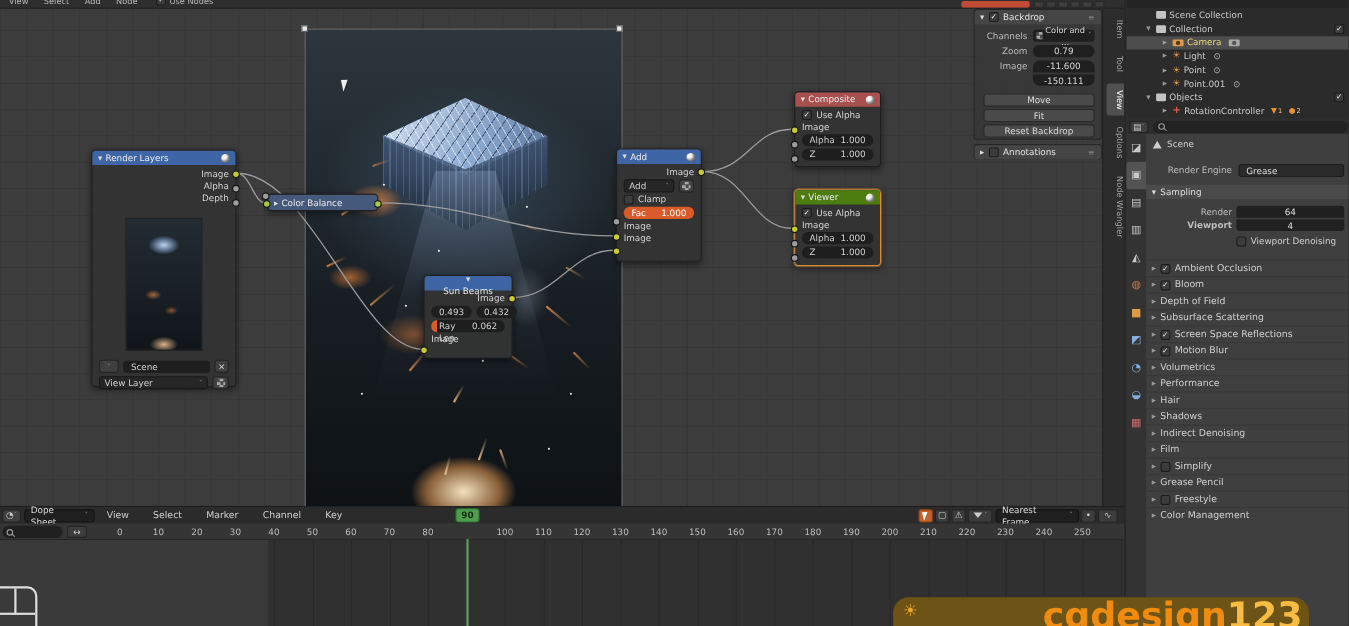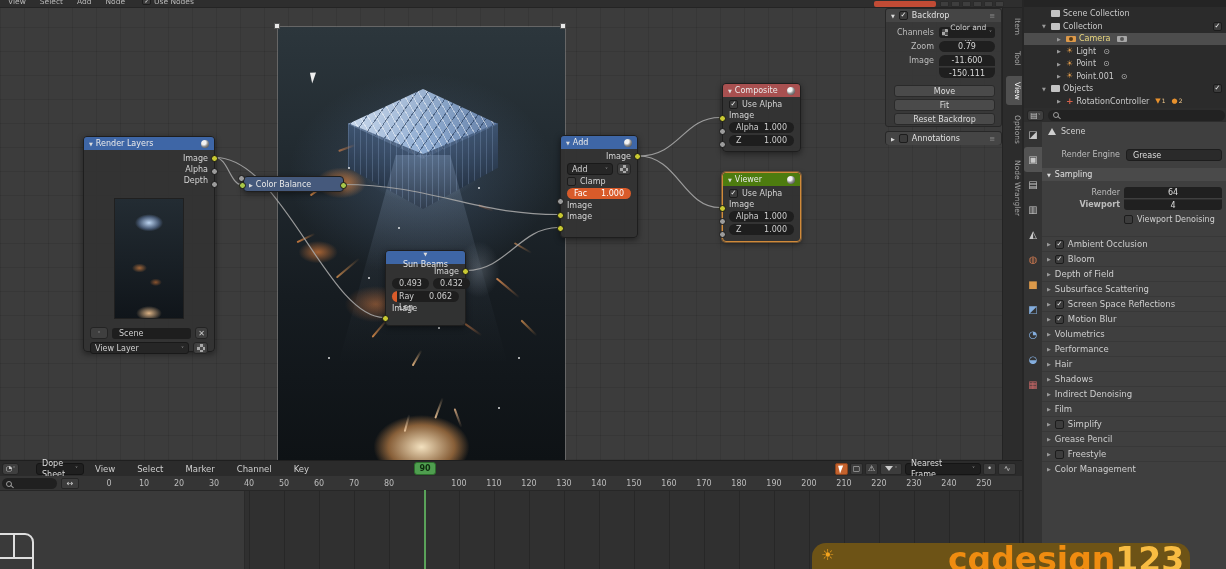--- a/index.html
+++ b/index.html
@@ -608,21 +608,21 @@
             <span class="oarr">▶</span>
             <span>Color Management</span>
           </div>
         </div>
     </div>
   </div>
 
   <div class="abs" id="dope">
     <div id="dhead">
       <span class="sqbtn" style="width:17px;height:12px;margin-left:2px;">◔<span class="caret">˅</span></span>
-      <span class="ddrop" style="margin-left:17px;width:48px;">
+      <span class="ddrop" style="margin-left:3px;width:64px;">
         <span>Dope Sheet</span>
           <span class="caret">˅</span>
       </span>
       <span id="dmenus" style="display:flex;">
           <span class="dmenu">View</span>
           <span class="dmenu">Select</span>
           <span class="dmenu">Marker</span>
           <span class="dmenu">Channel</span>
           <span class="dmenu">Key</span>
         </span>

